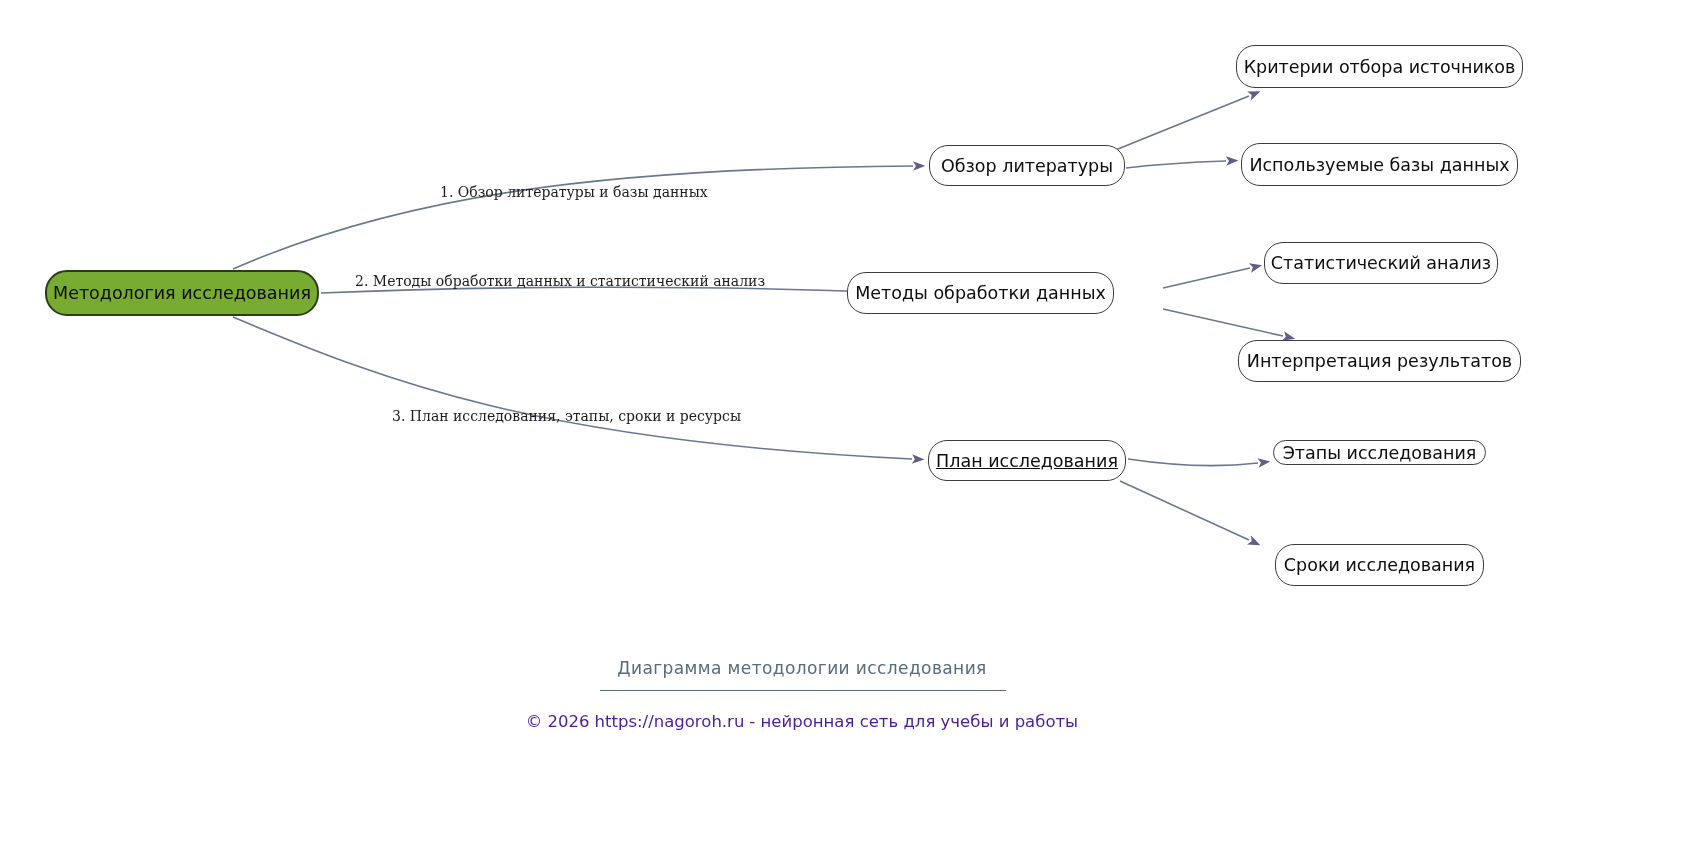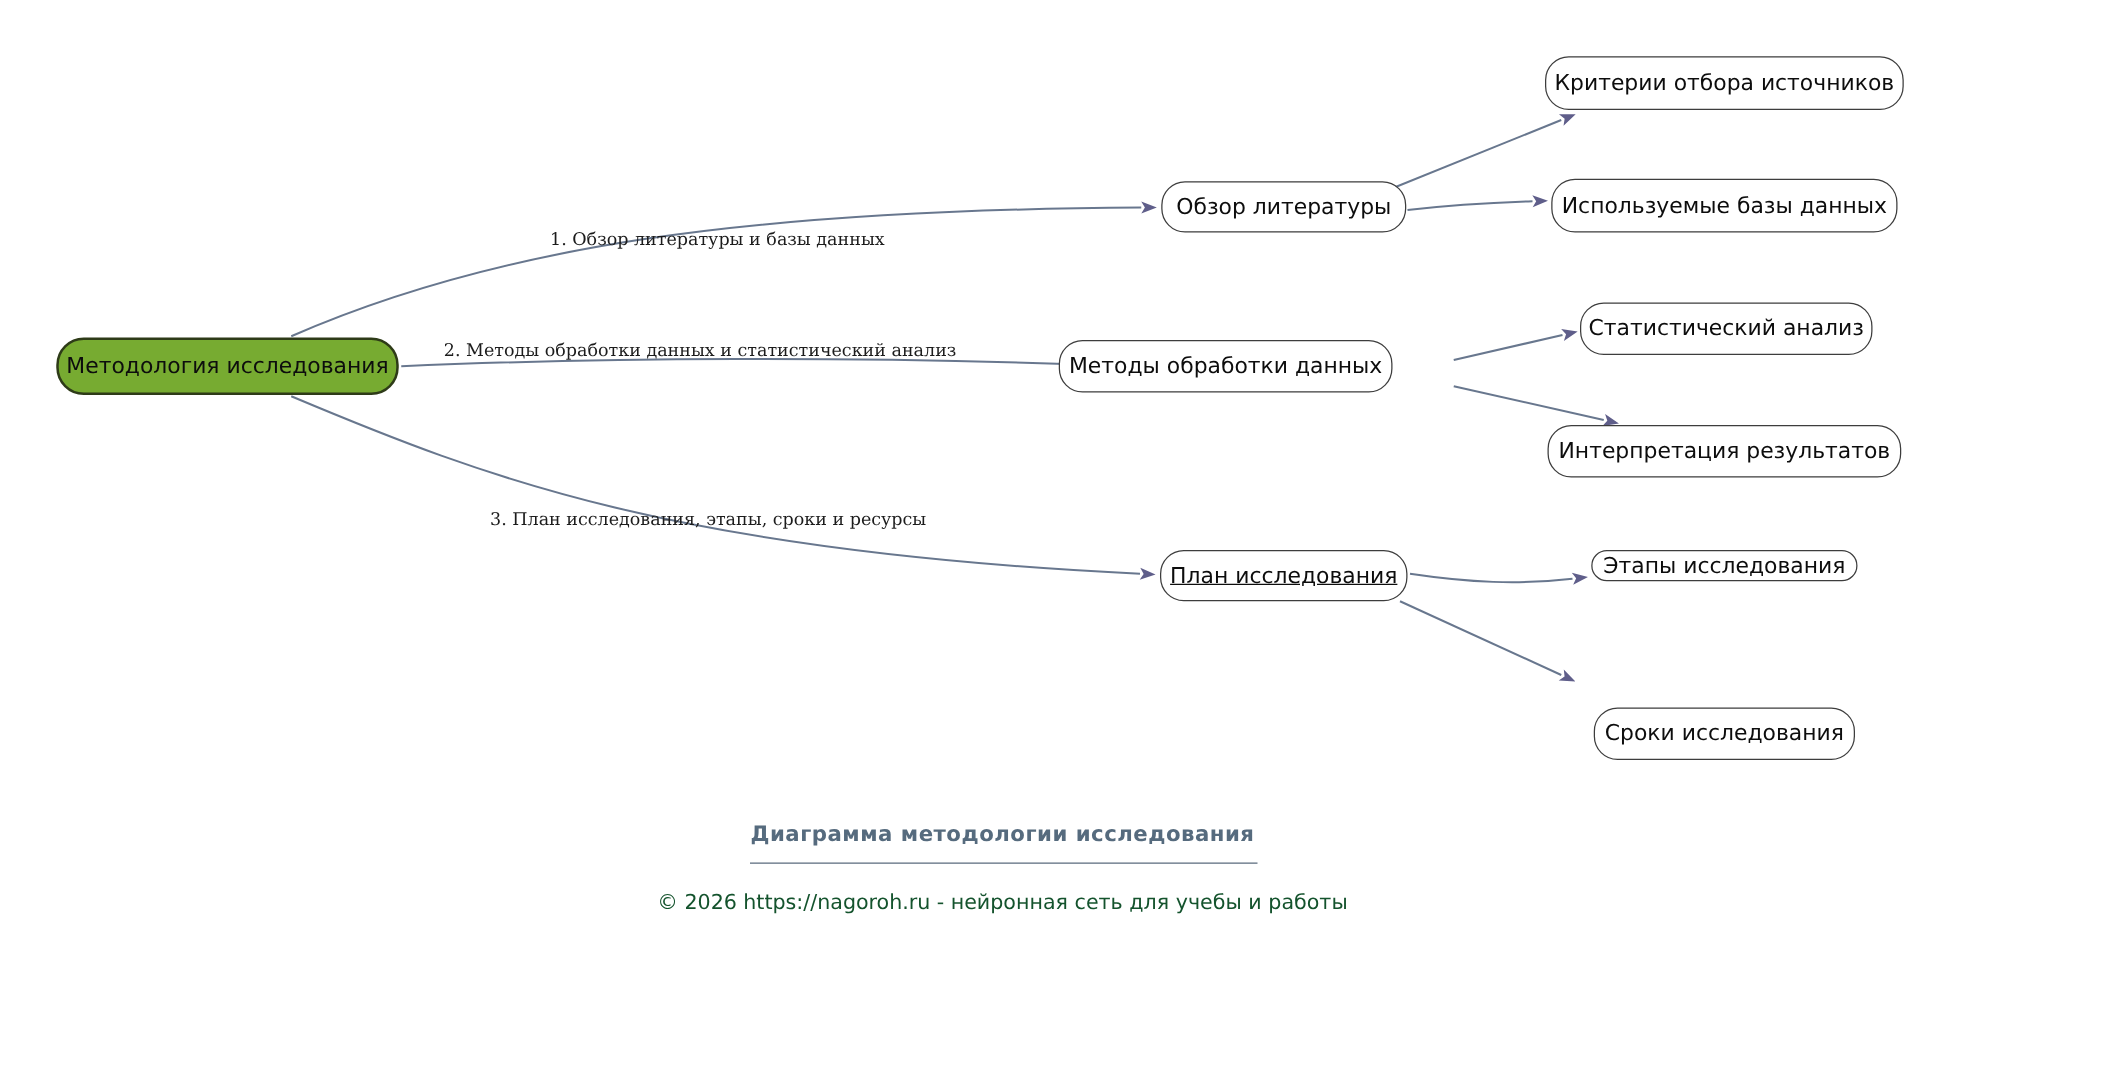--- a/index.html
+++ b/index.html
@@ -48,50 +48,50 @@
     font-family: "DejaVu Serif", "Liberation Serif", serif;
     font-size: 14px;
     color: #1c1c1c;
     white-space: nowrap;
   }
   .footer-title {
     position: absolute;
     left: 420px; top: 658px; width: 764px;
     text-align: center;
     font-size: 17px;
-    font-weight: bold;
+    font-weight: normal;
     letter-spacing: 0.4px;
     color: #566b7e;
   }
   .footer-divider {
     position: absolute;
     left: 600px; top: 690px; width: 406px;
     border: none;
     border-top: 1.2px solid #5a6b7d;
     margin: 0;
   }
   .footer-copyright {
     position: absolute;
     left: 402px; top: 712px; width: 800px;
     text-align: center;
     font-size: 16.5px;
-    color: #14532d;
+    color: #4c1d95;
   }
   .footer-copyright span + span { margin-left: 5px; }
   
   .n-root   { left: 45px;   top: 270px; width: 274px; height: 46px; }
   .n-obzor  { left: 929px;  top: 145px; width: 196px; height: 41px; }
   .n-krit   { left: 1236px; top: 45px;  width: 287px; height: 43px; }
   .n-bazy   { left: 1241px; top: 143px; width: 277px; height: 43px; }
   .n-metody { left: 847px;  top: 272px; width: 267px; height: 42px; }
   .n-stat   { left: 1264px; top: 242px; width: 234px; height: 42px; }
   .n-interp { left: 1238px; top: 340px; width: 283px; height: 42px; }
   .n-plan   { left: 928px;  top: 440px; width: 198px; height: 41px; text-decoration: underline; }
   .n-etapy  { left: 1273px; top: 440px; width: 213px; height: 25px; }
-  .n-sroki  { left: 1275px; top: 566px; width: 209px; height: 42px; }
+  .n-sroki  { left: 1275px; top: 544px; width: 209px; height: 42px; }
   .l-1 { left: 440px; top: 184px; }
   .l-2 { left: 355px; top: 273px; }
   .l-3 { left: 392px; top: 408px; }
 </style>
 </head>
 <body>
 
 <div class="canvas">
 
   <svg class="edges" viewBox="0 0 1681 861" xmlns="http://www.w3.org/2000/svg">

